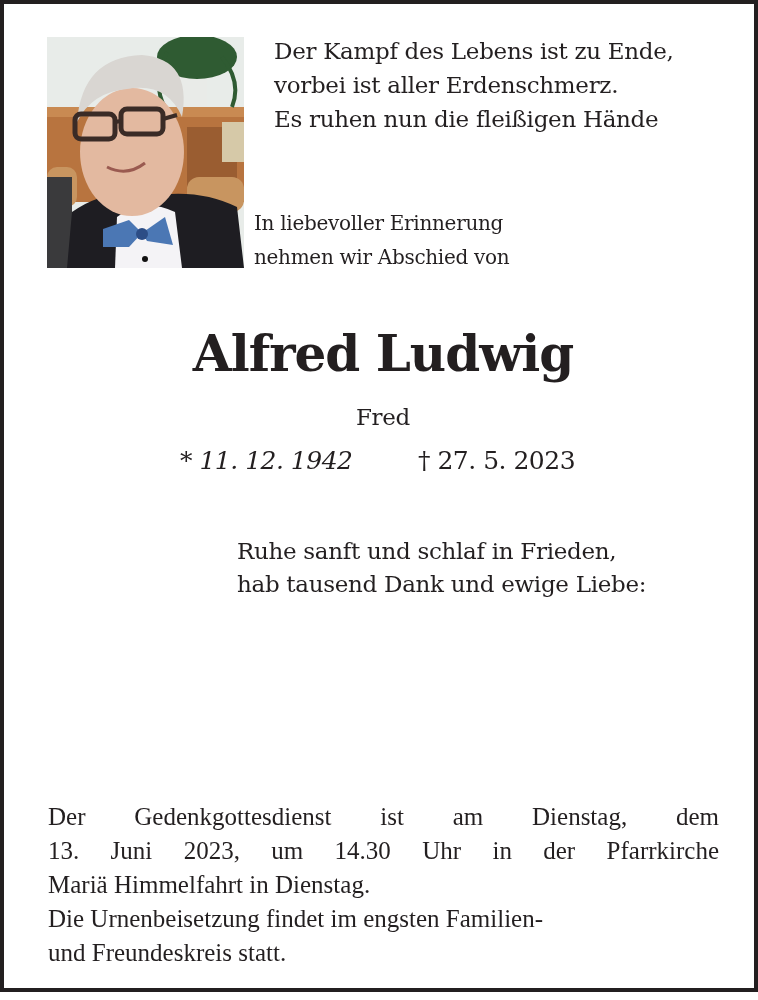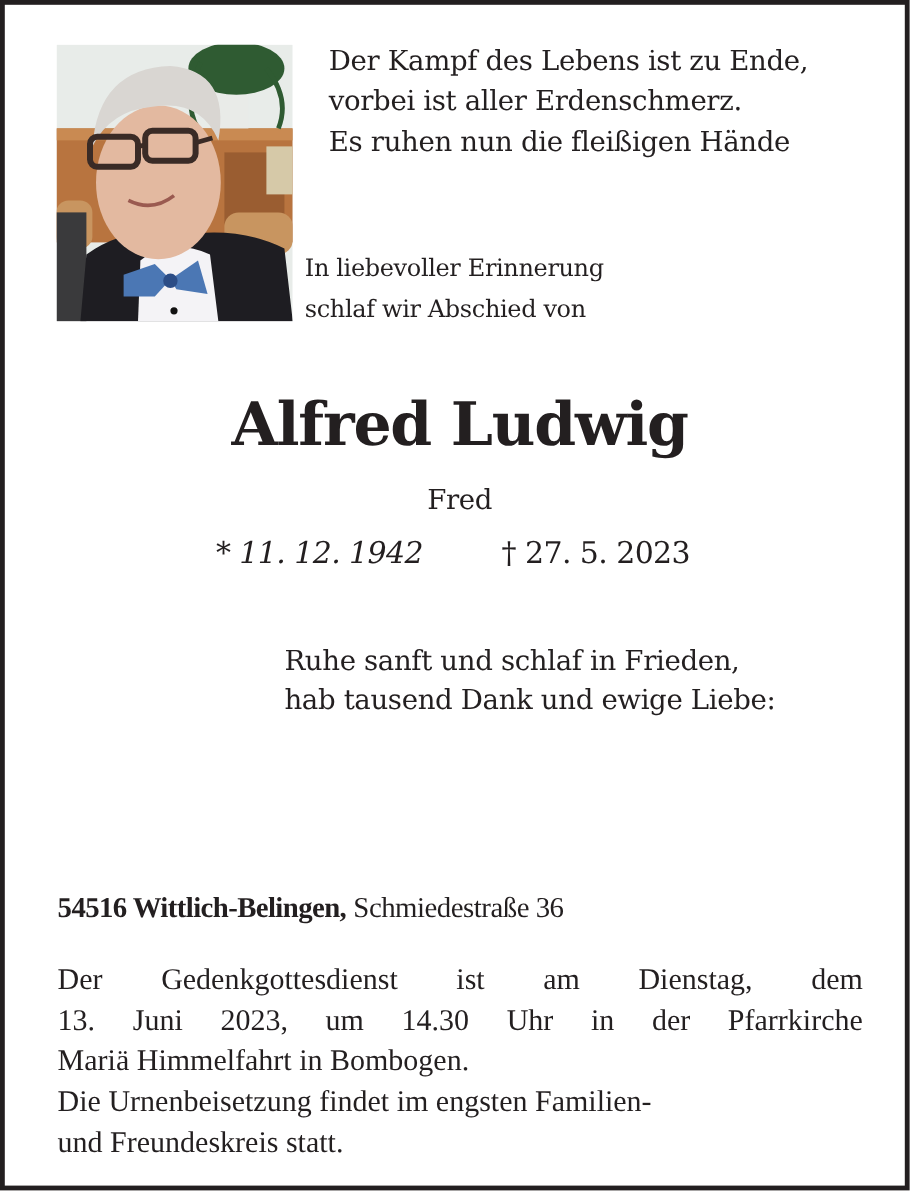--- a/index.html
+++ b/index.html
@@ -113,43 +113,39 @@
   </div>
 
   <div class="poem">
     <div>Der Kampf des Lebens ist zu Ende,</div>
     <div>vorbei ist aller Erdenschmerz.</div>
     <div>Es ruhen nun die fleißigen Hände</div>
   </div>
 
   <div class="intro">
     <div>In liebevoller Erinnerung</div>
-    <div>schlaf wir Abschied von</div>
+    <div>nehmen wir Abschied von</div>
   </div>
 
   <div class="name">Alfred Ludwig</div>
   <div class="nickname">Fred</div>
 
   <div class="dates">
     <span class="born">* 11. 12. 1942</span>
     <span class="died">† 27. 5. 2023</span>
   </div>
 
   <div class="farewell">
     <div>Ruhe sanft und schlaf in Frieden,</div>
     <div>hab tausend Dank und ewige Liebe:</div>
   </div>
 
 
-  <div class="address">
-    <span class="city">54516 Wittlich-Belingen,</span>
-    <span class="street">Schmiedestraße 36</span>
-  </div>
 
   <div class="service">
     <div class="justified">Der Gedenkgottesdienst ist am Dienstag, dem</div>
     <div class="justified">13. Juni 2023, um 14.30 Uhr in der Pfarrkirche</div>
-    <div class="left">Mariä Himmelfahrt in Bombogen.</div>
+    <div class="left">Mariä Himmelfahrt in Dienstag.</div>
     <div class="left">Die Urnenbeisetzung findet im engsten Familien-</div>
     <div class="left">und Freundeskreis statt.</div>
   </div>
 
 </div>
 
 </body></html>

